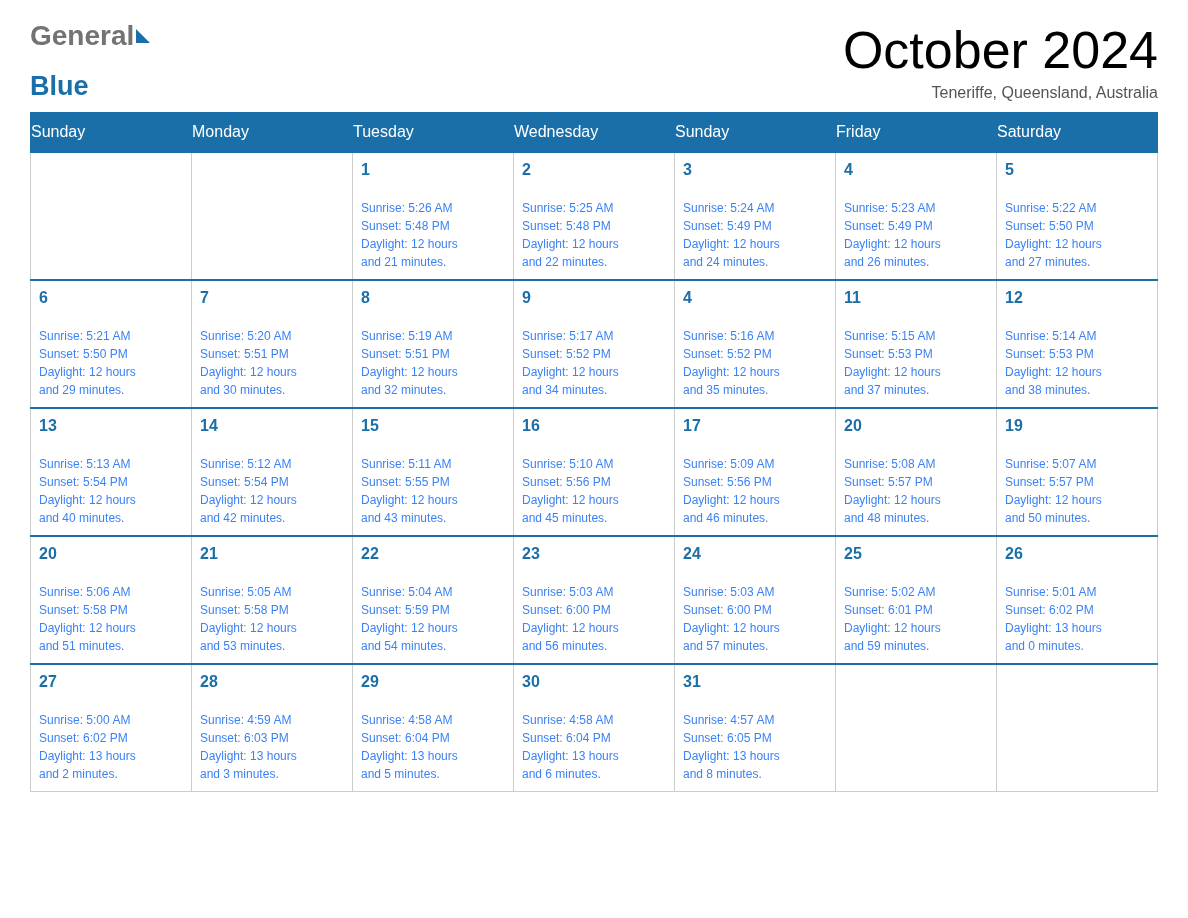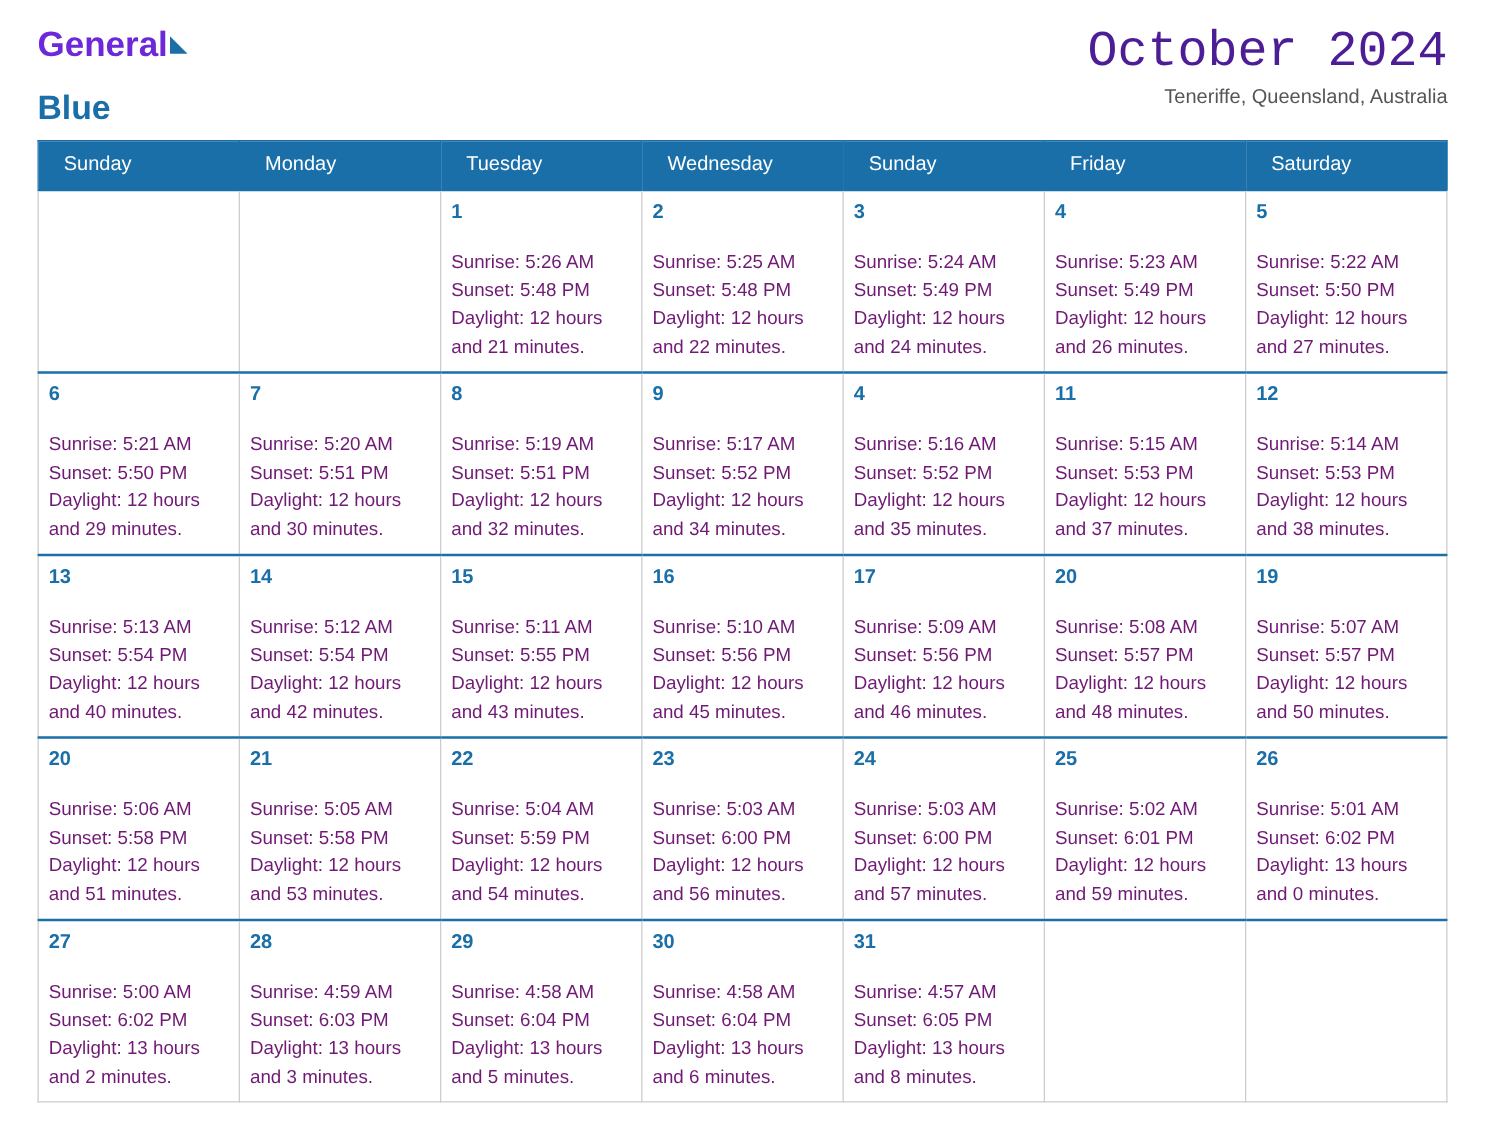--- a/index.html
+++ b/index.html
@@ -21,77 +21,76 @@
       flex-direction: column;
       align-items: flex-start;
     }
     .logo-text {
       font-size: 28px;
       font-weight: bold;
       color: #333;
       display: flex;
       align-items: center;
     }
-    .logo-general { color: #6d28d9; }
+    .logo-general { color: #737373; }
     .logo-arrow {
       display: inline-block;
       width: 0;
       height: 0;
       border-left: 14px solid #1a6fa8;
       border-top: 14px solid transparent;
       border-bottom: 0px solid transparent;
       margin-left: 2px;
       vertical-align: middle;
     }
     .logo-blue { color: #1a6fa8; font-size: 27px; font-weight: bold; margin-top: 19px; }
     .title-section { text-align: right; }
     .month-title {
-      font-size: 40px;
+      font-size: 52px;
       font-weight: normal;
-      color: #4c1d95;
-      font-family: Liberation Mono, monospace;
+      color: #000000;
     }
     .location {
       font-size: 16px;
       color: #555;
       margin-top: 4px;
     }
     .calendar-table {
       width: 100%;
       border-collapse: collapse;
       margin-top: 10px;
     }
     .calendar-table th {
       background-color: #1a6fa8;
       color: #fff;
       font-size: 16px;
       font-weight: normal;
-      padding: 10px 20px;
+      padding: 10px 0;
       text-align: left;
       border: 1px solid #1a6fa8;
     }
     .calendar-table td {
       vertical-align: top;
       padding: 8px 8px;
       border: 1px solid #ccc;
       width: 14.28%;
       min-height: 110px;
       font-size: 13px;
       color: #333;
     }
     .day-number {
       font-size: 16px;
       font-weight: bold;
       color: #1a6fa8;
       display: block;
       margin-bottom: 4px;
     }
     .day-info {
-      font-size: 15px;
-      color: #701a75;
+      font-size: 12px;
+      color: #3b82f6;
       line-height: 1.5;
       margin-top: 20px;
     }
     .empty-cell {
       background: #fff;
     }
     tr.week-row td {
       border-top: 2px solid #1a6fa8;
     }
   </style>

